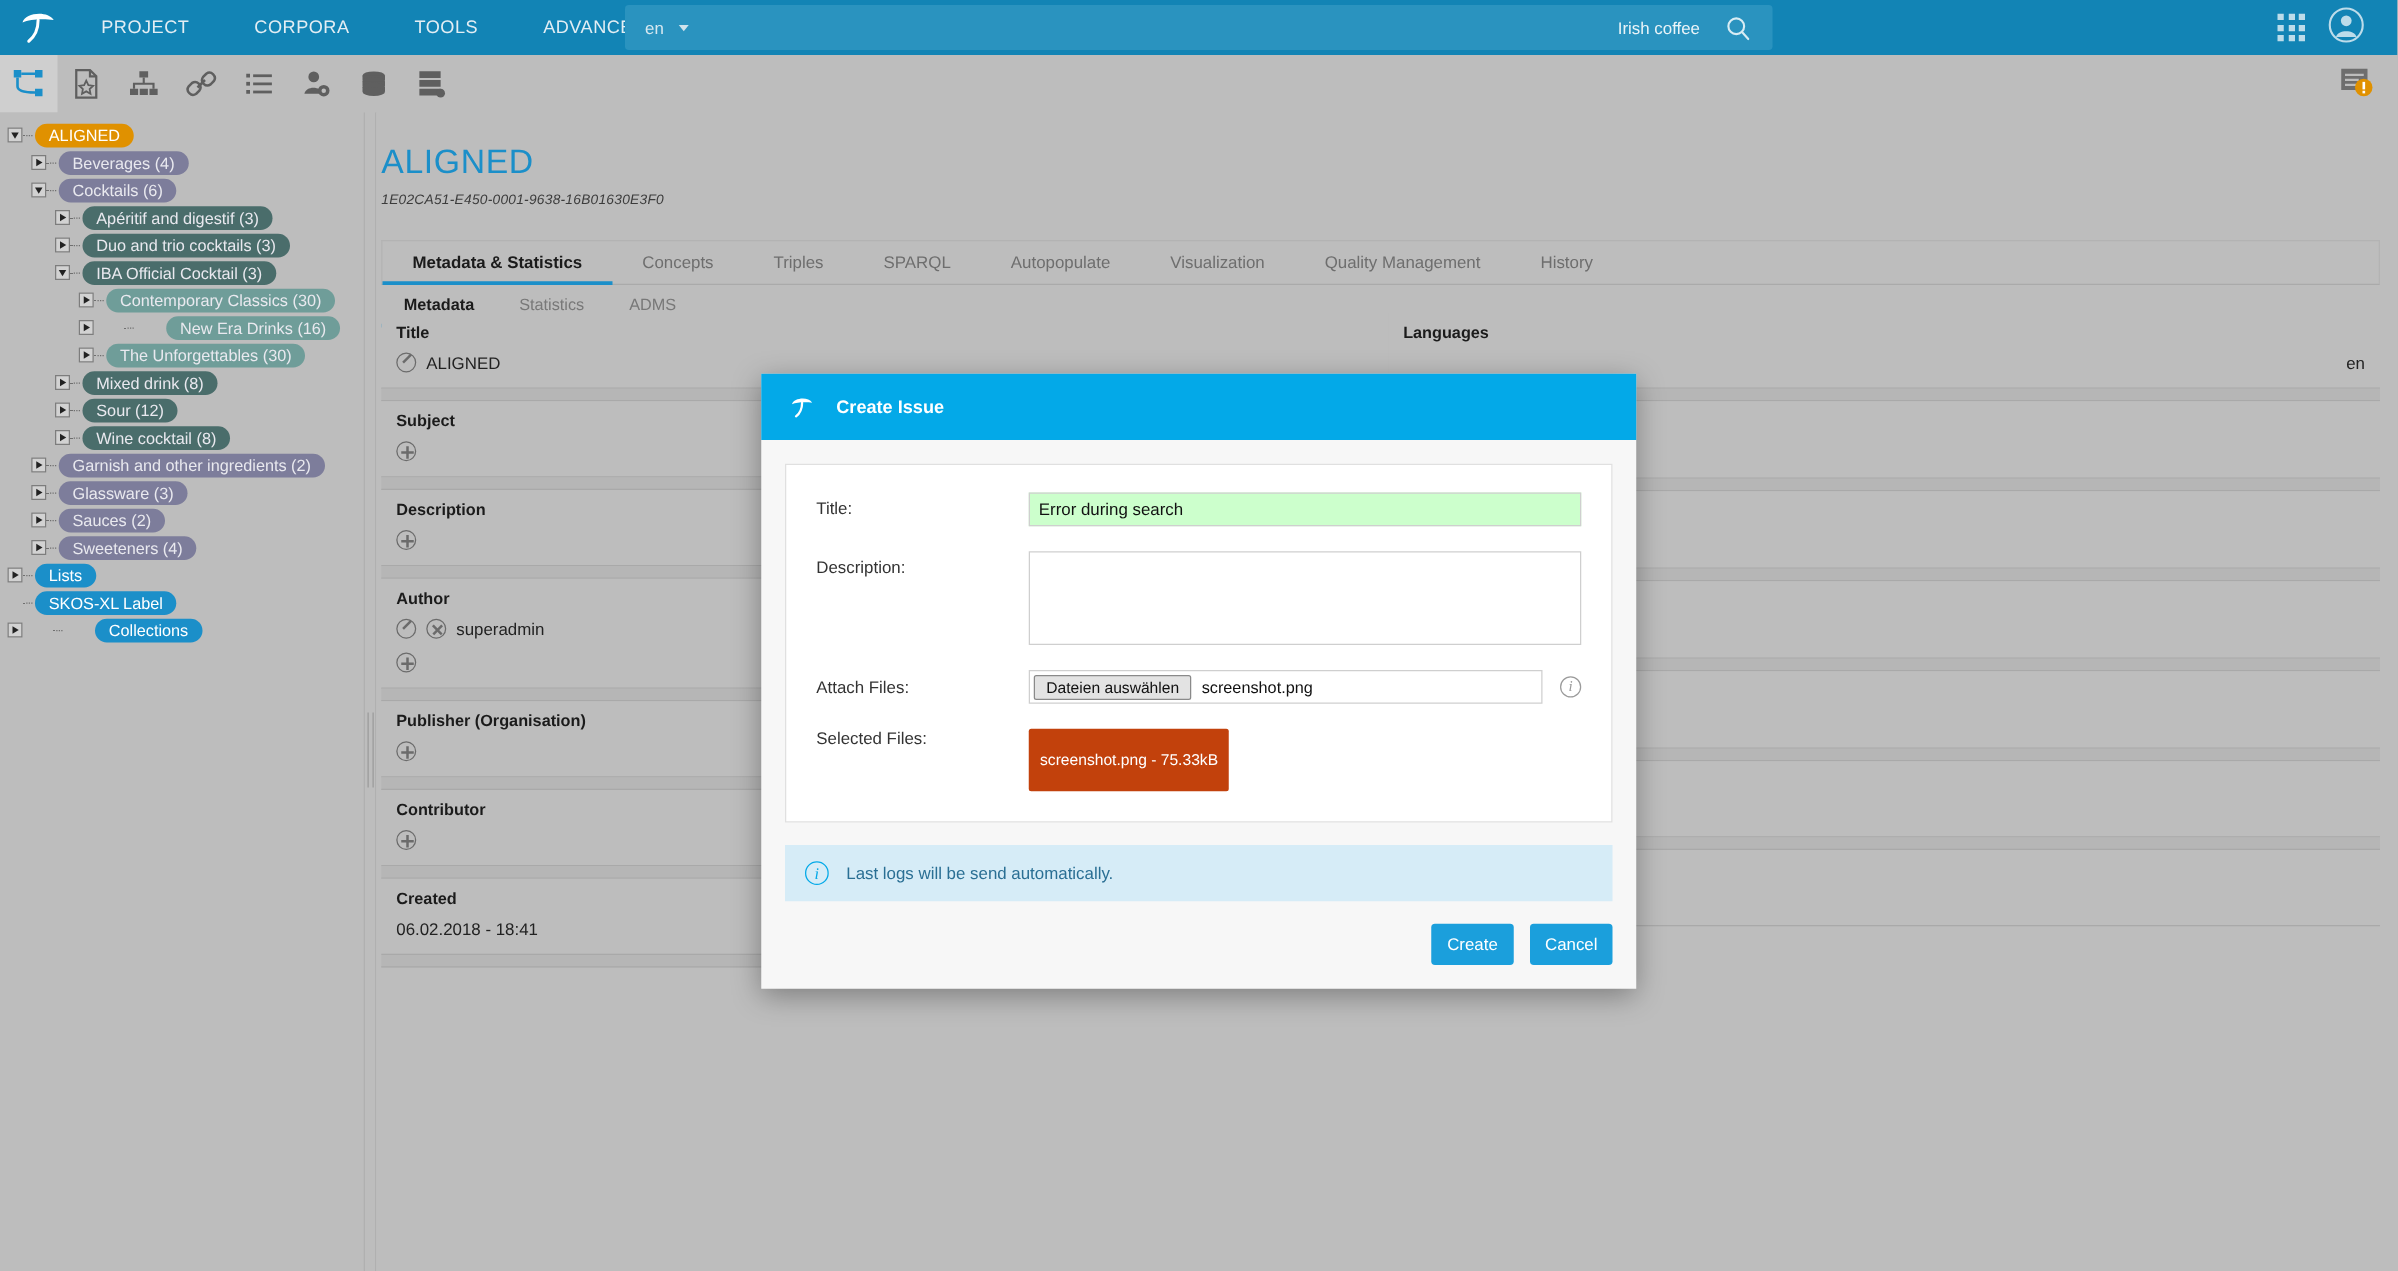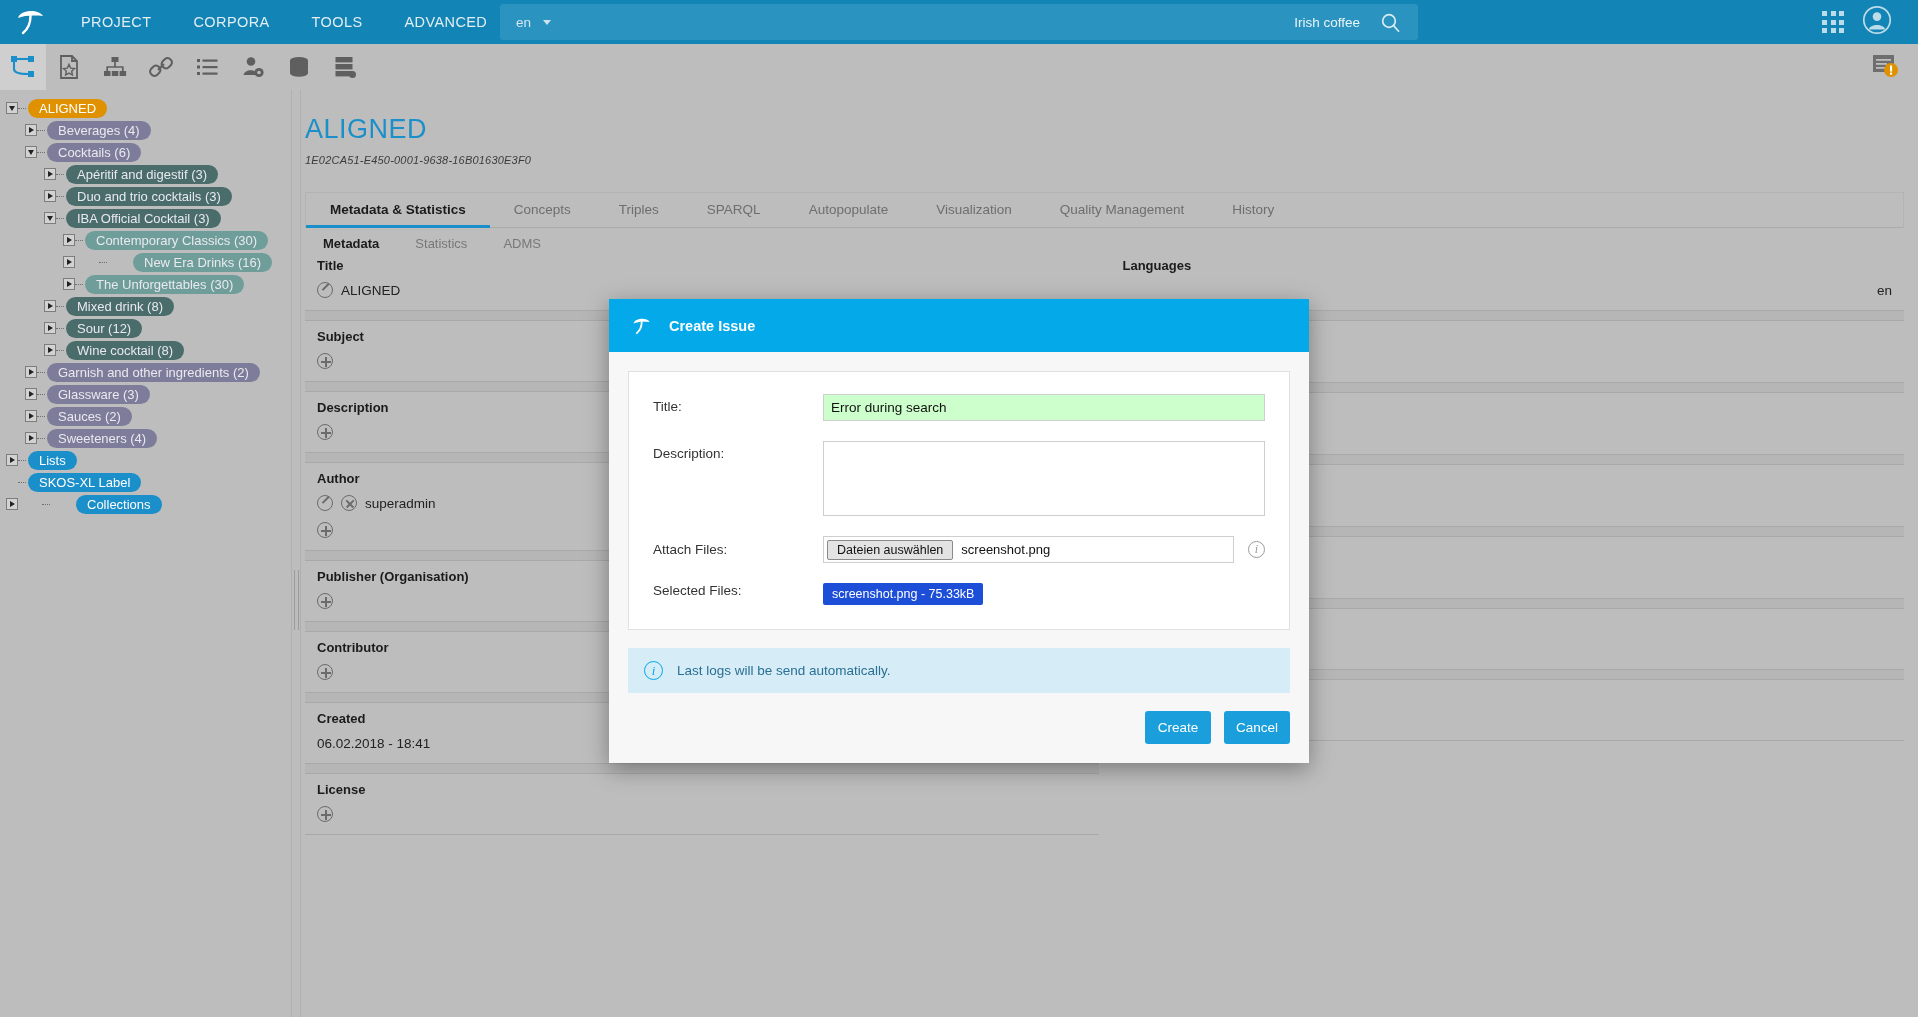--- a/index.html
+++ b/index.html
@@ -13,21 +13,21 @@
     -webkit-font-smoothing:antialiased;
   }
 
   
   #topbar {
     position:absolute; left:0; top:0; width:1918px; height:44px;
     background:#1284b5; display:flex; align-items:center;
   }
   #logo { width:62px; height:44px; display:flex; align-items:center; justify-content:center; }
   #logo svg { display:block; }
-  .topnav { display:flex; align-items:center; gap:4px; }
+  .topnav { display:flex; align-items:center; gap:14px; }
   .topnav-item {
     color:#e3eef4; font-size:14.5px; letter-spacing:.4px;
     padding:0 19px; line-height:44px; cursor:pointer;
   }
   #searchwrap {
     position:absolute; left:500px; top:4px; width:918px; height:36px;
     background:#2a93bf; border-radius:3px; display:flex; align-items:center;
   }
   #lang-sel { display:flex; align-items:center; padding-left:16px; gap:12px; cursor:pointer; }
   #lang-sel .lang-text { color:#d7e8f0; font-size:13.5px; }
@@ -159,21 +159,21 @@
     background:#e3e3e3; border:1px solid #8a8a8a; border-radius:2px;
     font-size:12.5px; color:#111; padding:2px 9px; cursor:pointer; font-family:"Liberation Sans",sans-serif;
   }
   .file-name { font-size:13px; color:#111; }
   .info-circle {
     width:17px;height:17px;border:1.6px solid #9b9b9b;border-radius:50%;
     display:flex;align-items:center;justify-content:center;color:#9b9b9b;
     font-size:12px;font-family:"Liberation Serif",serif;font-style:italic;margin-left:14px;flex:0 0 auto;cursor:pointer;
   }
   .file-badge {
-    background:#1d4ed8; color:#fff; font-size:12.5px; padding:4px 9px; border-radius:2px; display:inline-block;
+    background:#c2410c; color:#fff; font-size:12.5px; padding:18px 9px; border-radius:2px; display:inline-block;
   }
   #alertbar {
     margin:18px 19px 0 19px; background:#d6ecf7; padding:13px 16px;
     display:flex; align-items:center; gap:14px; color:#2a6f94; font-size:13.5px;
   }
   .info-circle.blue { border-color:#03a9e8; color:#03a9e8; margin-left:0; width:19px;height:19px;font-size:13px; }
   #modal-footer { padding:18px 19px 19px 19px; display:flex; justify-content:flex-end; gap:13px; }
   .mbtn {
     background:#1b9fdc; color:#fff; border:0; border-radius:3px; cursor:pointer;
     font-size:13.5px; padding:9px 0; width:66px; font-family:"Liberation Sans",sans-serif;
@@ -527,26 +527,20 @@
           </div>
         </div>
         <div class="spacer-row"></div>
         <div class="mrow">
           <div class="mlabel">Created</div>
           <div class="mvalue">
             <span>06.02.2018 - 18:41</span>
           </div>
         </div>
         <div class="spacer-row"></div>
-        <div class="mrow">
-          <div class="mlabel">License</div>
-          <div class="mvalue">
-            <span class="cicon plus"></span>
-          </div>
-        </div>
       </div>
     <div class="panel" id="right-panel">
         <div class="mrow">
           <div class="mlabel">Languages</div>
           <div class="mvalue right">
             <span>en</span>
           </div>
         </div>
         <div class="spacer-row"></div>
         <div class="mrow">

